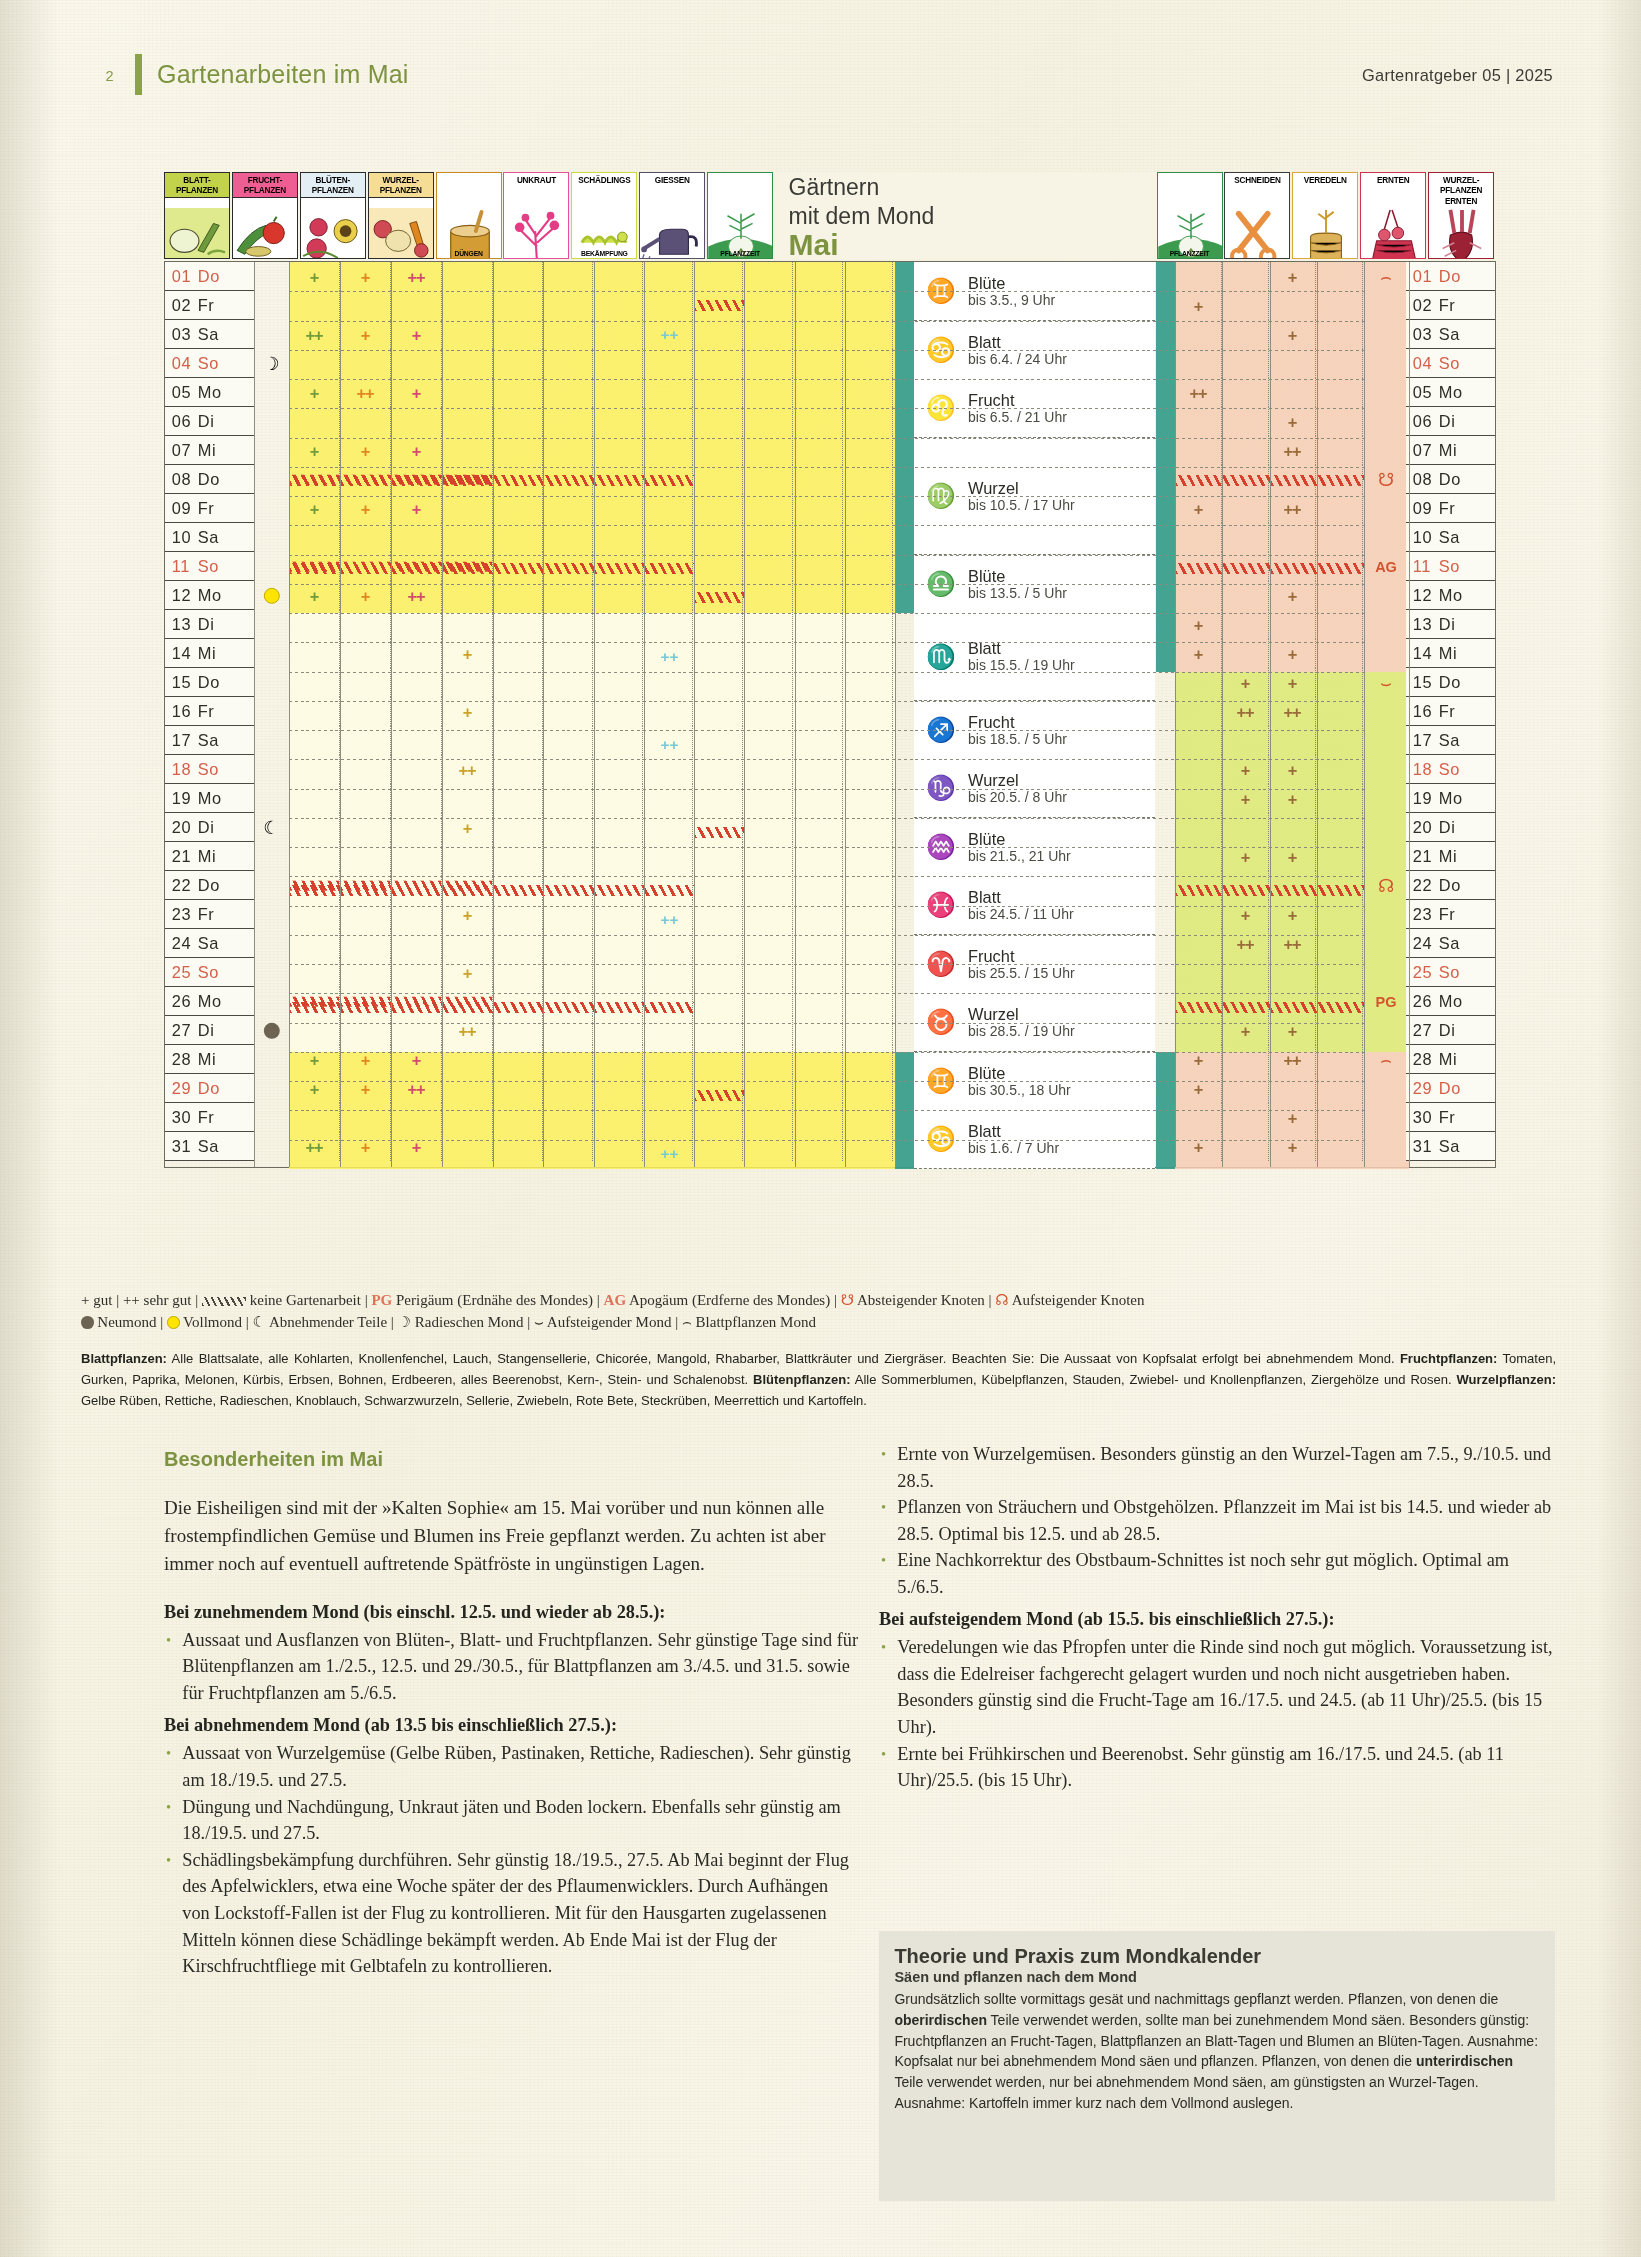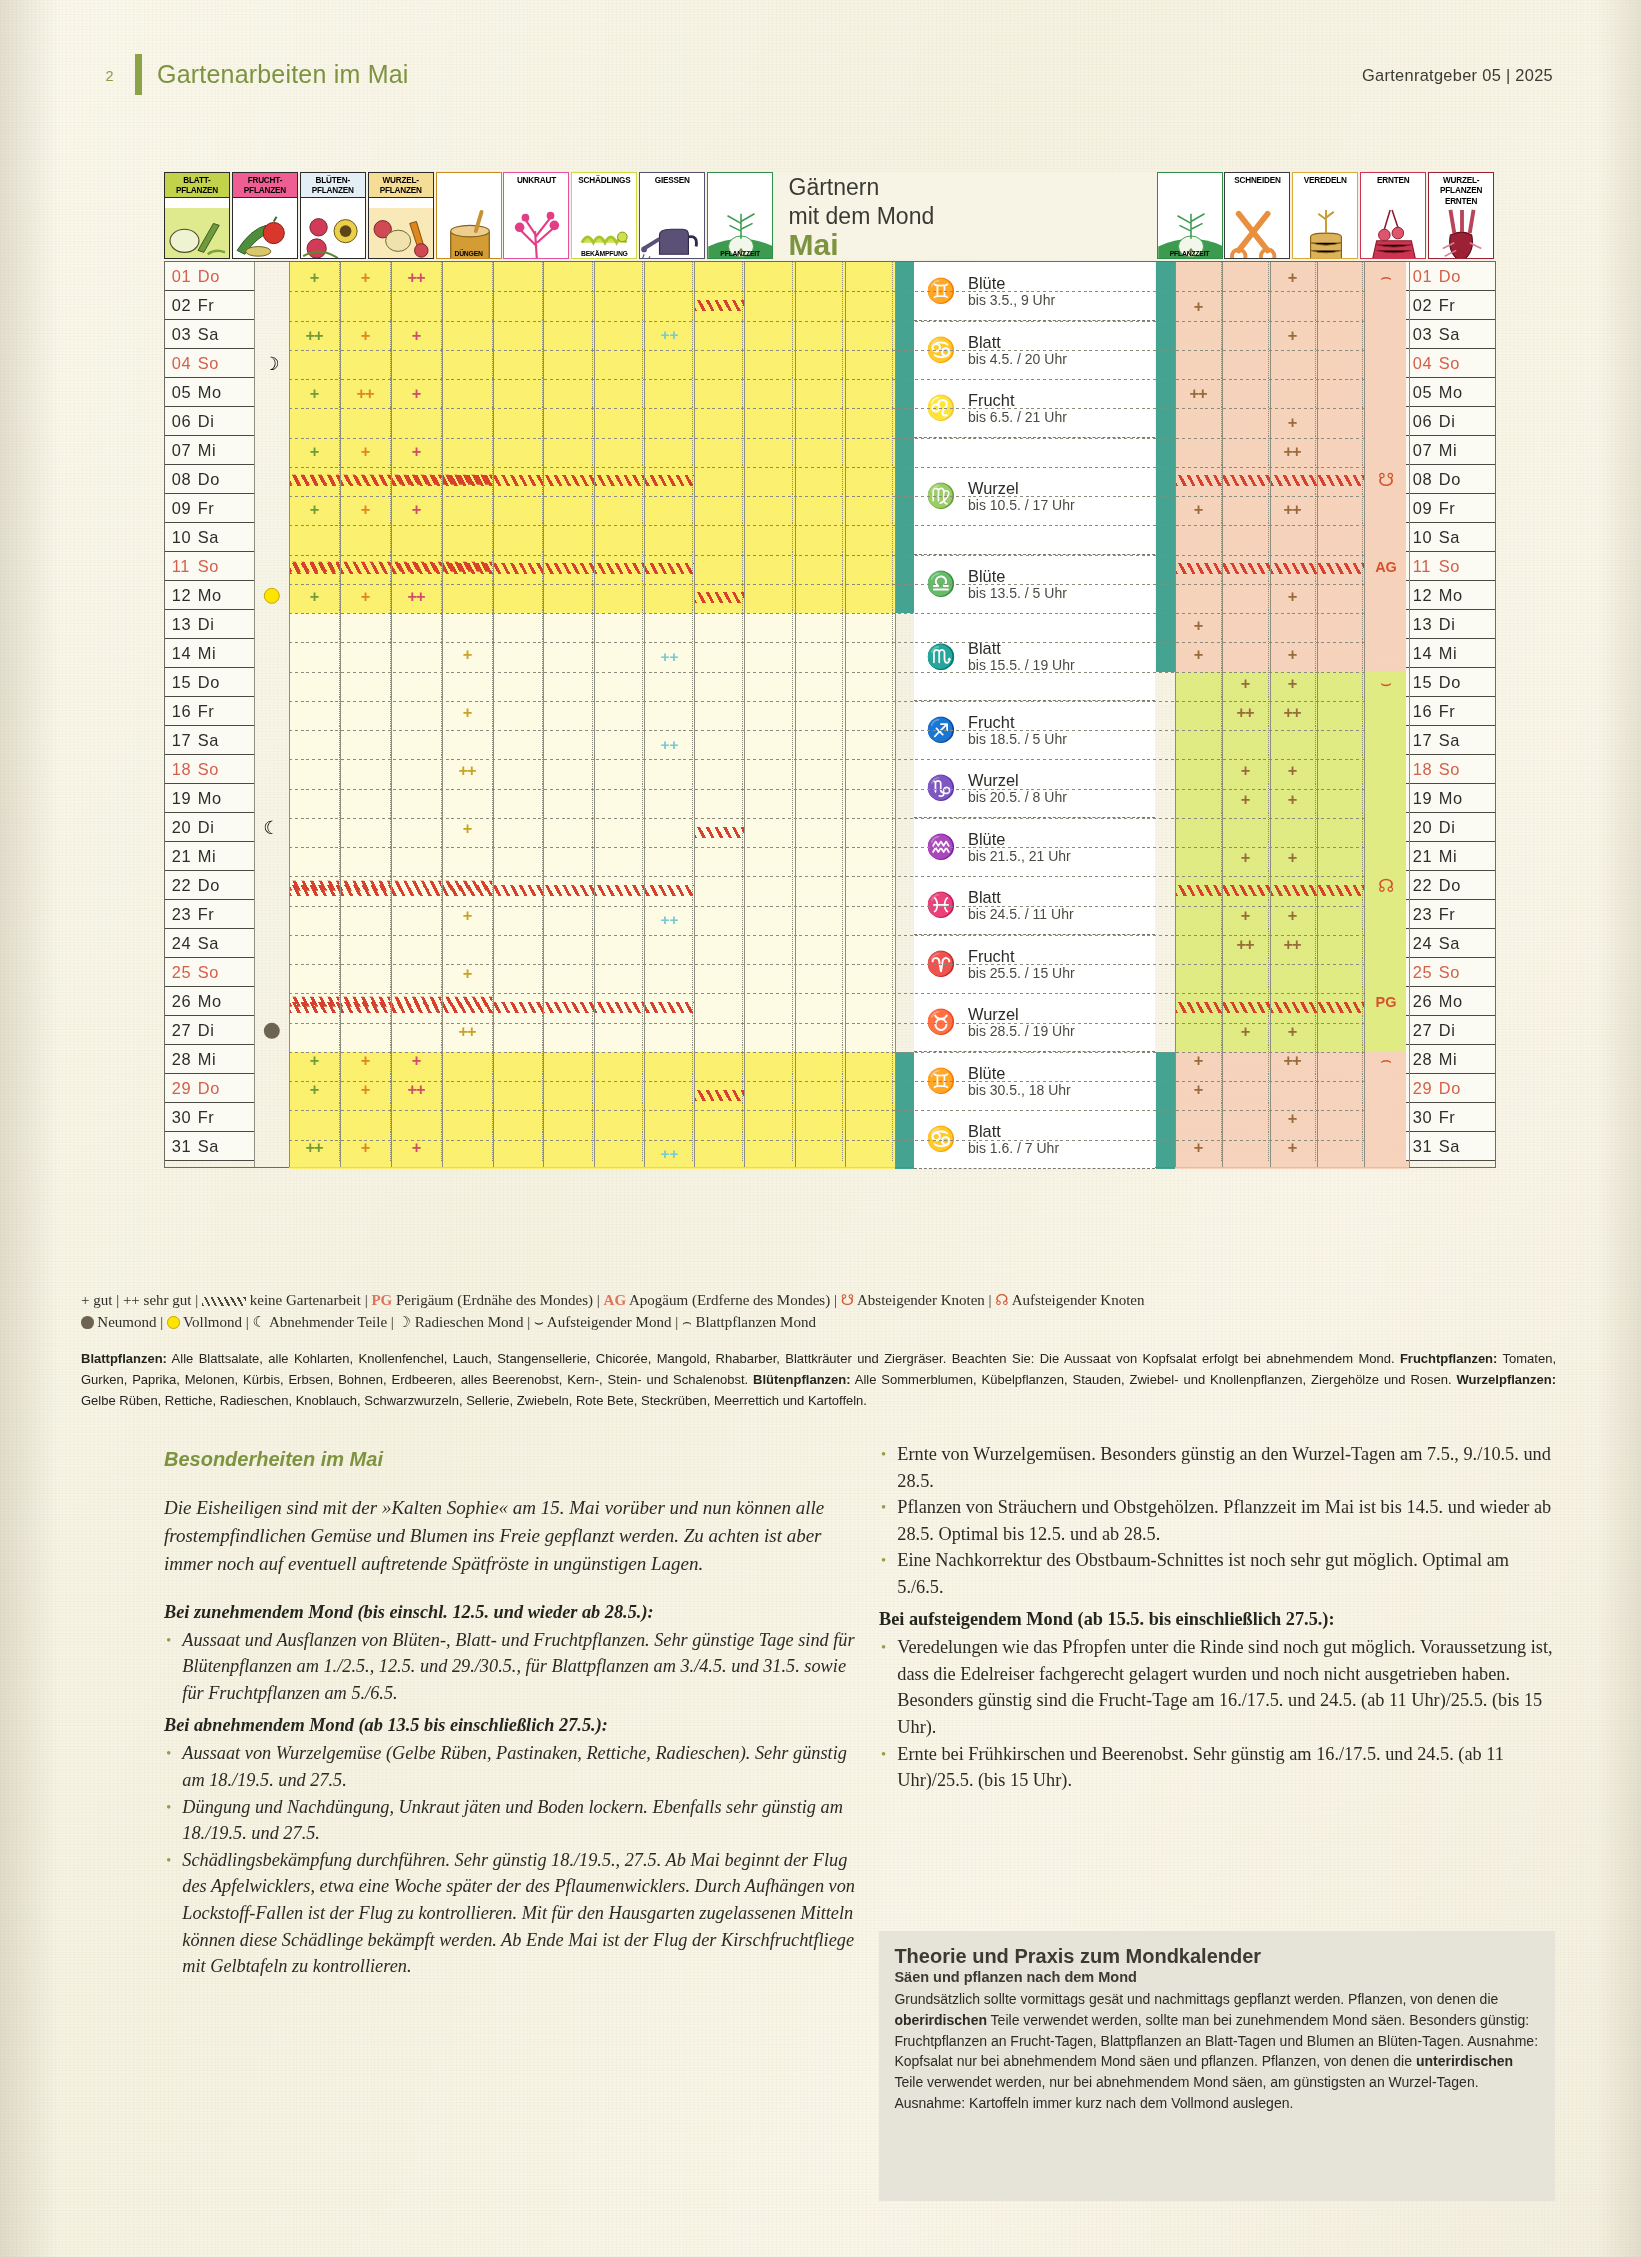--- a/index.html
+++ b/index.html
@@ -188,21 +188,21 @@
     background:#ffe400; border:1px solid #c3aa00; vertical-align:-1.9px; }
 
   .plantinfo{
     position:absolute; left:81px; top:1348px; width:1475px;
     font-family:"Liberation Sans", sans-serif; font-size:13px; line-height:21px;
     color:#24241f; text-align:justify;
   }
   .plantinfo b{ font-weight:bold; }
 
   
-  .colL{ position:absolute; left:164px; top:1448px; width:695px;font-style:italic; }
+  .colL{ position:absolute; left:164px; top:1448px; width:695px; }
   .colR{ position:absolute; left:879px; top:1441px; width:676px; }
 
   h2.sec{
     font-family:"Liberation Sans", sans-serif; font-size:20px; color:#7d9340;
     margin:0 0 23px 0; font-weight:bold;
   }
   p.body{
     font-family:"Liberation Serif", serif; font-size:19px; line-height:28px;
     color:#2b2b26; margin:0 0 21px 0;
   }
@@ -1177,21 +1177,21 @@
             <div class="zicon">♊</div>
             <div class="ztxt">
               <div class="t1">Blüte</div>
               <div class="t2">bis 3.5., 9 Uhr</div>
             </div>
           </div>
           <div class="zrow" style="top:59px;height:59px;">
             <div class="zicon">♋</div>
             <div class="ztxt">
               <div class="t1">Blatt</div>
-              <div class="t2">bis 4.5. / 20 Uhr</div>
+              <div class="t2">bis 6.4. / 24 Uhr</div>
             </div>
           </div>
           <div class="zrow" style="top:117px;height:59px;">
             <div class="zicon">♌</div>
             <div class="ztxt">
               <div class="t1">Frucht</div>
               <div class="t2">bis 6.5. / 21 Uhr</div>
             </div>
           </div>
           <div class="zrow" style="top:176px;height:117px;">

